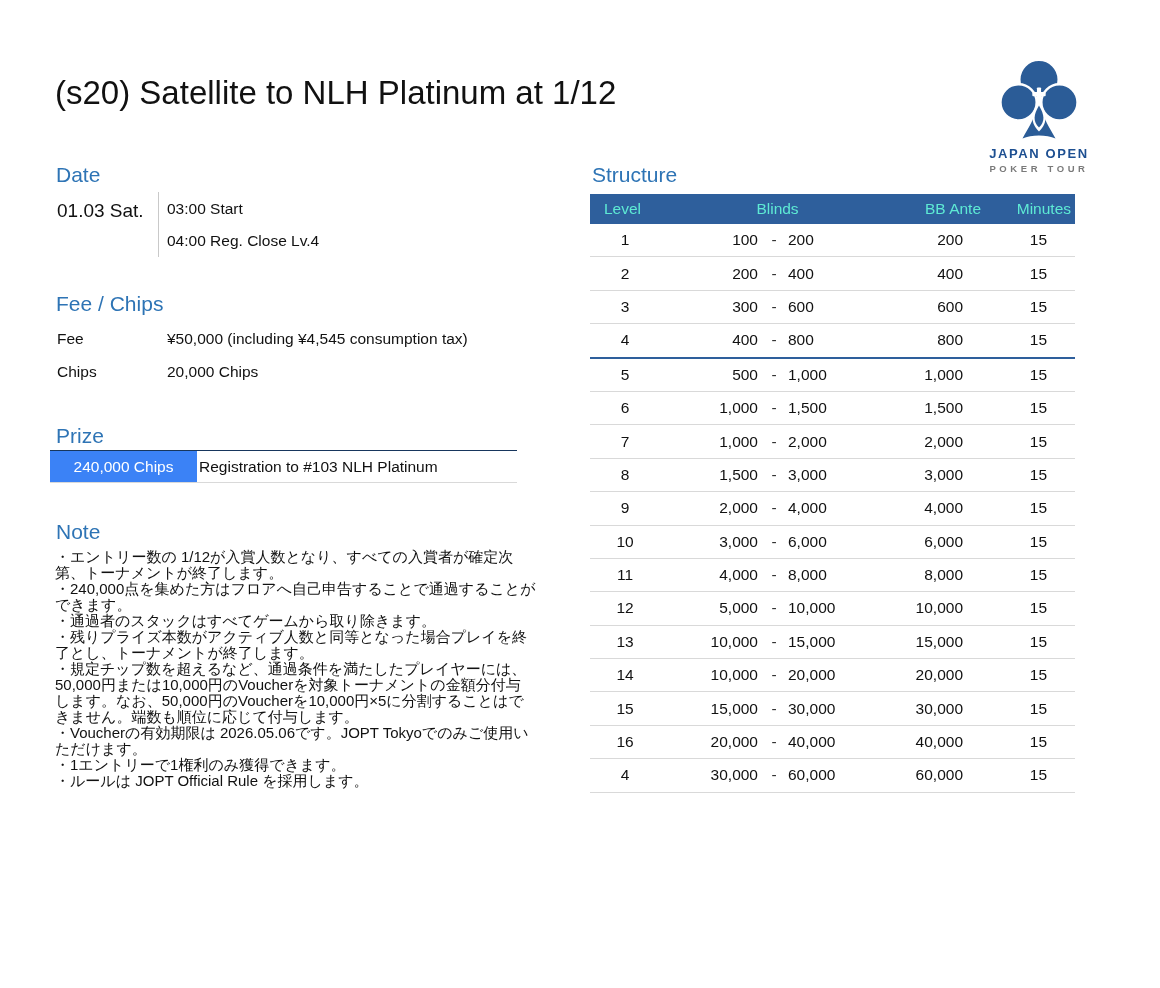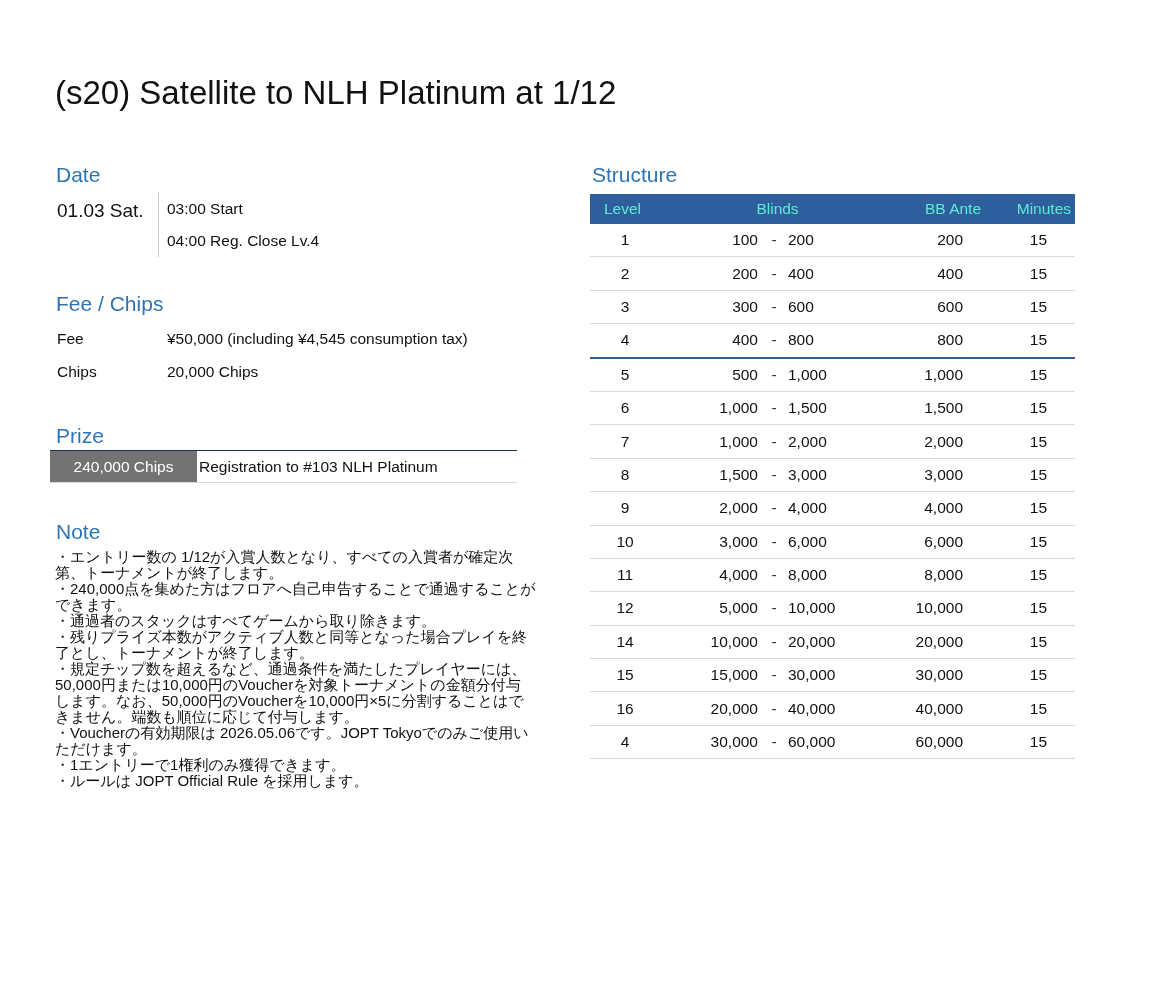--- a/index.html
+++ b/index.html
@@ -34,21 +34,21 @@
   .fee-value-0 { position:absolute; left:167px; top:330px; font-size:15.5px; white-space:nowrap; }
   .fee-label-1 { position:absolute; left:57px;  top:363px; font-size:15.5px; }
   .fee-value-1 { position:absolute; left:167px; top:363px; font-size:15.5px; }
   
   .prize-row {
     position:absolute; left:50px; top:450px; width:467px; height:31px;
     border-top:1px solid #17365d; border-bottom:1px solid #d9d9d9;
     display:flex; align-items:stretch; box-sizing:content-box;
   }
   .prize-amount {
-    width:147px; background:#737373; color:#ffffff;
+    width:147px; background:#3b82f6; color:#ffffff;
     display:flex; align-items:center; justify-content:center; font-size:15.5px;
   }
   .prize-desc { display:flex; align-items:center; padding-left:2px; font-size:15.5px; }
   
   .note-body { position:absolute; left:55px; top:549px; width:481px; font-size:15px; line-height:16px; }
   .note-item { overflow-wrap:anywhere; }
   
   .structure-table {
     position:absolute; left:590px; top:194px; width:485px;
     border-collapse:collapse; table-layout:fixed; font-size:15.5px;
@@ -69,20 +69,36 @@
   .structure-table td.c-minutes { text-align:right; padding-right:28px; }
   .structure-table tr.reg-close td { border-bottom:2px solid #2e5f9c; }
 </style>
 </head>
 <body>
 
 <div class="page">
 
   <div class="title">(s20) Satellite to NLH Platinum at 1/12</div>
 
+  <div class="logo">
+    <span>
+      <svg width="100" height="88" viewBox="0 0 110 112">
+        <path d="M55,58 C49,82 41,92 34,105 C45,100 65,100 76,105 C69,92 61,82 55,58 Z" fill="#2b5c97"></path>
+        <circle cx="55" cy="30" r="25" fill="#2b5c97" stroke="#ffffff" stroke-width="3"></circle>
+        <circle cx="29" cy="59" r="23" fill="#2b5c97" stroke="#ffffff" stroke-width="3"></circle>
+        <circle cx="81" cy="59" r="23" fill="#2b5c97" stroke="#ffffff" stroke-width="3"></circle>
+        <path d="M55,56 C65,73 67,84 55,96 C43,84 45,73 55,56 Z" fill="#ffffff"></path>
+        <path d="M55,63 C62,75 63,83 55,91 C47,83 48,75 55,63 Z" fill="#2b5c97"></path>
+        <rect x="52.4" y="40" width="5.2" height="17" rx="1.2" fill="#ffffff"></rect>
+        <rect x="46.5" y="45.9" width="17" height="5.2" rx="1.2" fill="#ffffff"></rect>
+      </svg>
+    </span>
+    <div class="logo-line1">JAPAN OPEN</div>
+    <div class="logo-line2">POKER TOUR</div>
+  </div>
 
   <div class="sec-heading" id="h-date">Date</div>
   <div class="date-label">01.03 Sat.</div>
   <div class="date-divider"></div>
   <div class="date-time-0">03:00 Start</div>
   <div class="date-time-1">04:00 Reg. Close Lv.4</div>
 
   <div class="sec-heading" id="h-fee">Fee / Chips</div>
   <div class="fee-label-0">Fee</div>
   <div class="fee-value-0">¥50,000 (including ¥4,545 consumption tax)</div>
@@ -216,20 +232,28 @@
         </tr>
         <tr>
           <td class="c-level">12</td>
           <td class="c-sb">5,000</td>
           <td class="c-dash">-</td>
           <td class="c-bb">10,000</td>
           <td class="c-ante">10,000</td>
           <td class="c-minutes">15</td>
         </tr>
         <tr>
+          <td class="c-level">13</td>
+          <td class="c-sb">10,000</td>
+          <td class="c-dash">-</td>
+          <td class="c-bb">15,000</td>
+          <td class="c-ante">15,000</td>
+          <td class="c-minutes">15</td>
+        </tr>
+        <tr>
           <td class="c-level">14</td>
           <td class="c-sb">10,000</td>
           <td class="c-dash">-</td>
           <td class="c-bb">20,000</td>
           <td class="c-ante">20,000</td>
           <td class="c-minutes">15</td>
         </tr>
         <tr>
           <td class="c-level">15</td>
           <td class="c-sb">15,000</td>

